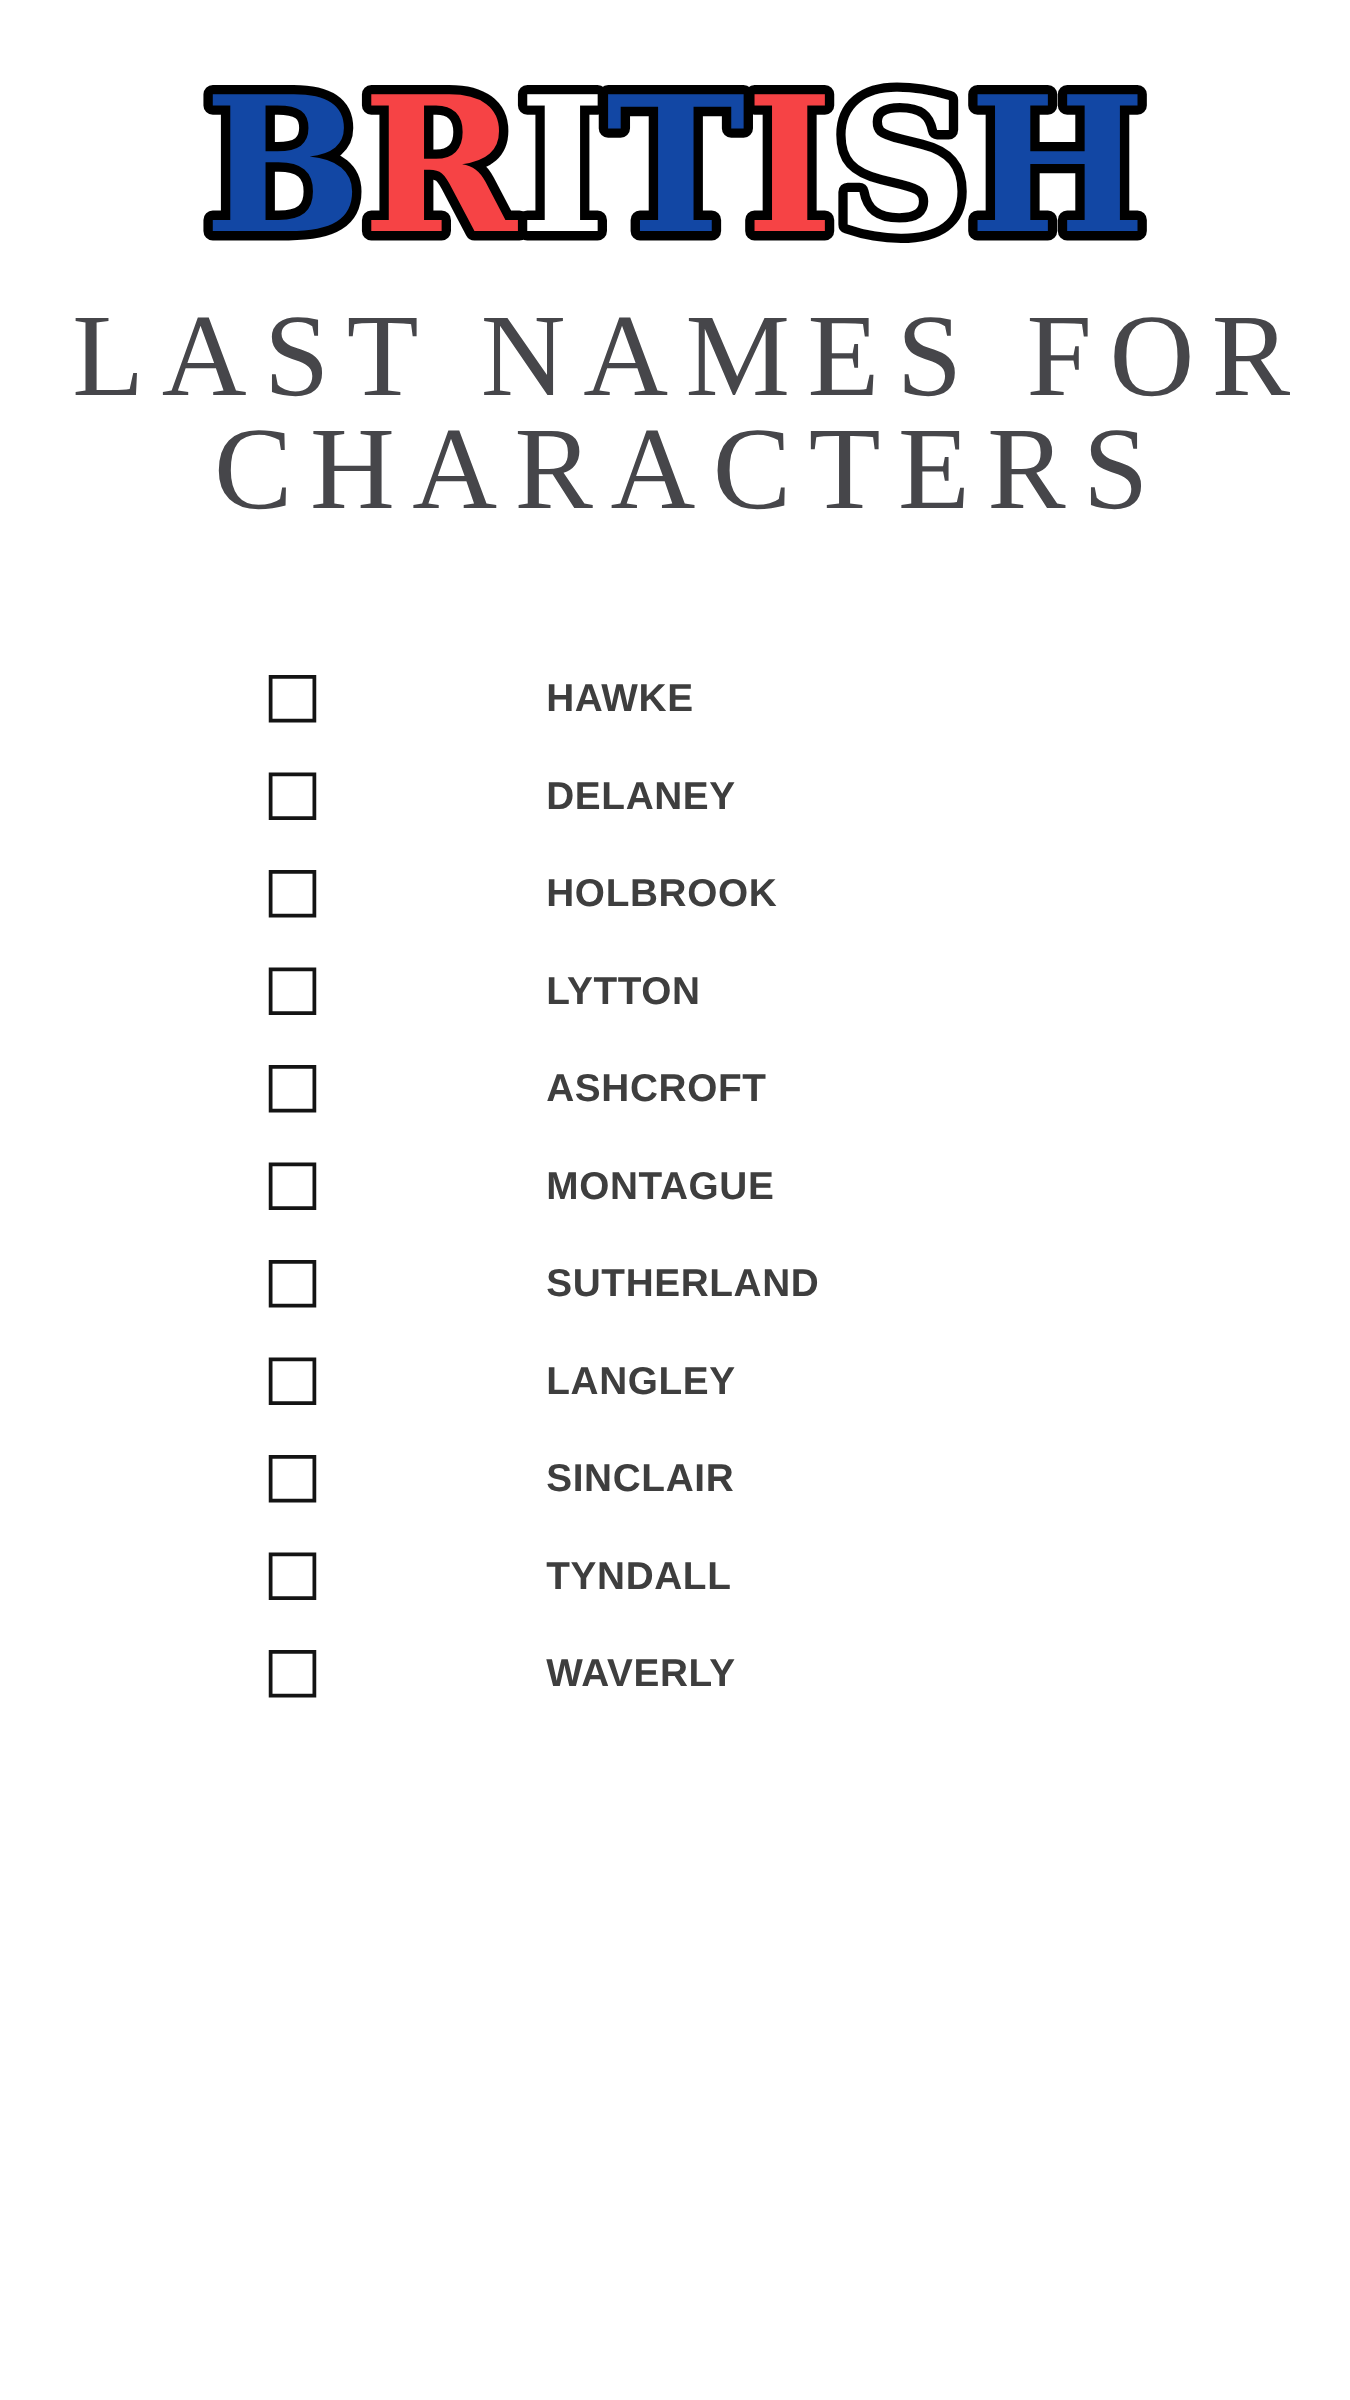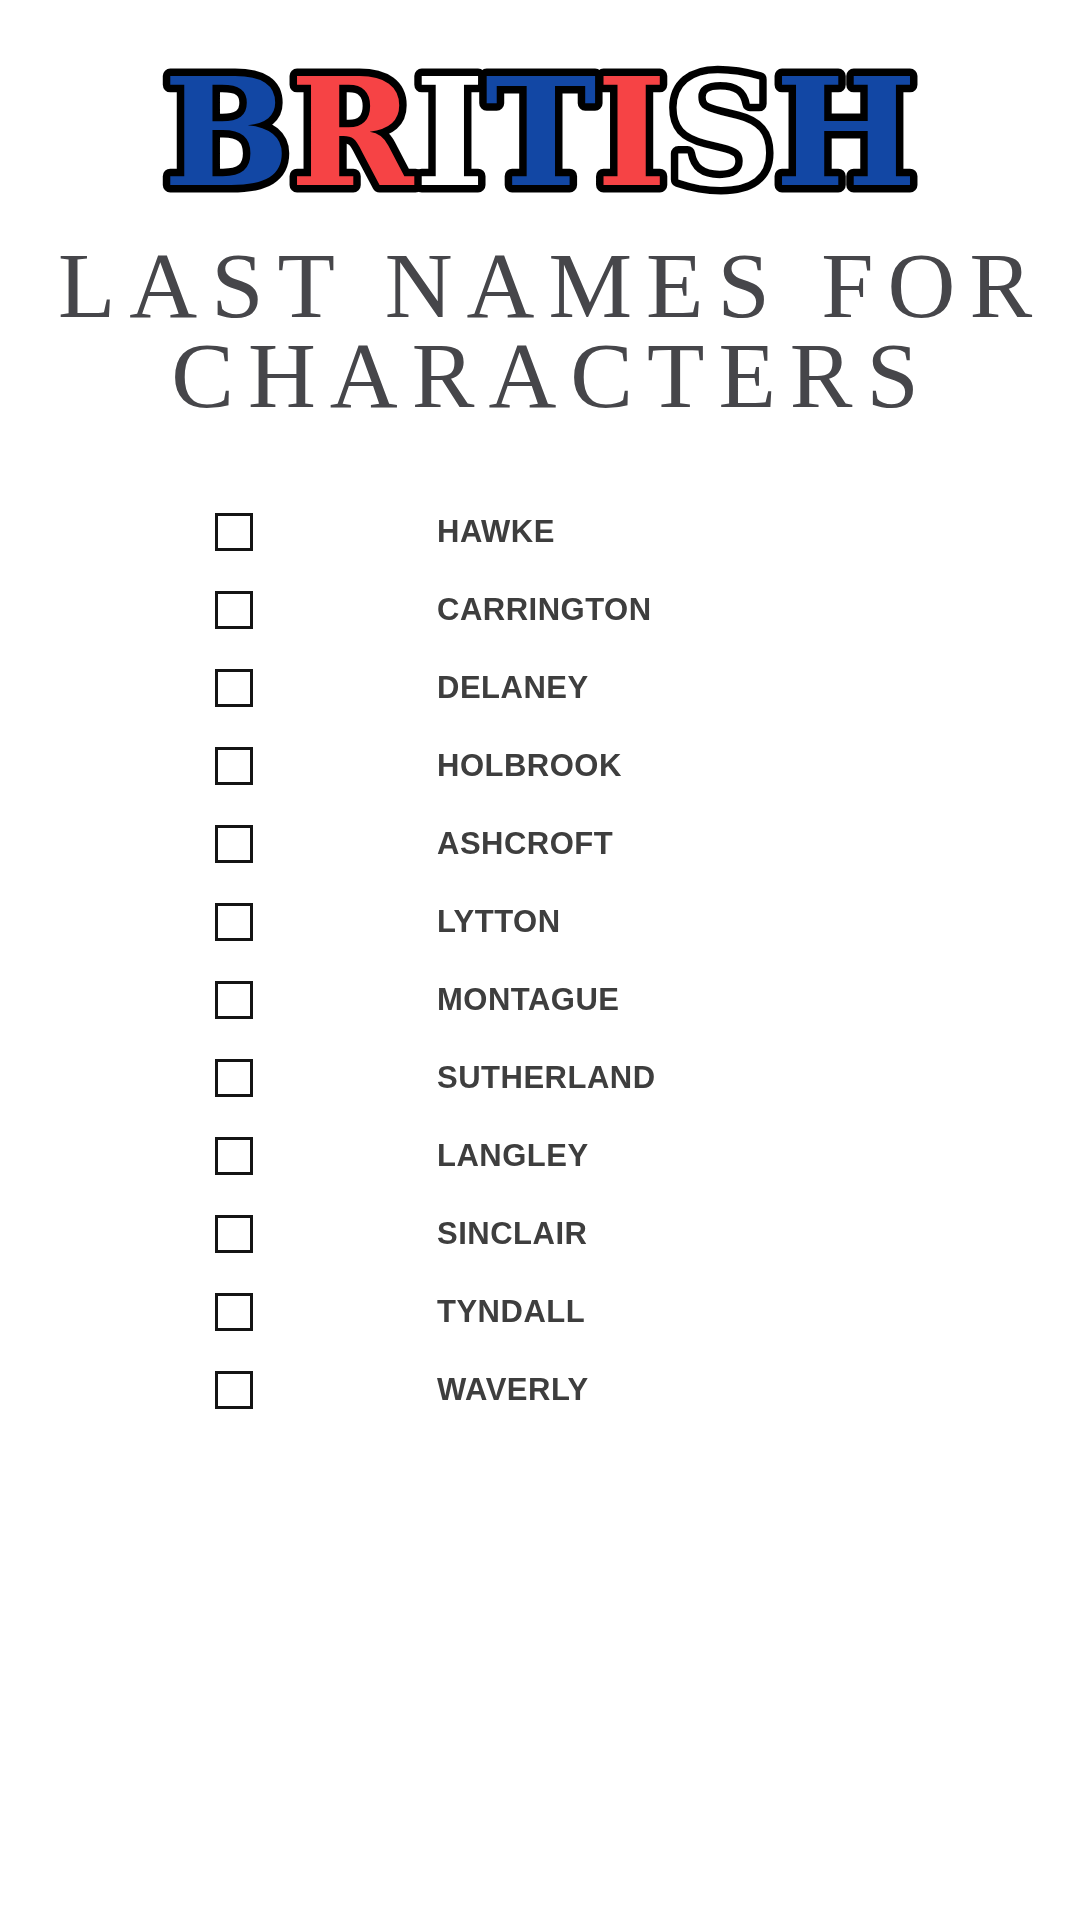--- a/index.html
+++ b/index.html
@@ -39,21 +39,21 @@
     font-weight:400;
     color:var(--subtitle_text);
     font-size:94px;
     letter-spacing:14px;
   }
   .subtitle .subtitle-line{
     height:90px;line-height:90px;
     white-space:nowrap;
   }
   .checklist{
-    position:absolute;top:493px;left:0;
+    position:absolute;top:520px;left:0;
     width:1080px;
   }
   .row{
     height:78px;
     display:flex;
     align-items:center;
   }
   .checkbox{
     box-sizing:border-box;
     width:38px;height:38px;
@@ -84,44 +84,40 @@
   <div class="subtitle-line">LAST NAMES FOR</div>
   <div class="subtitle-line">CHARACTERS</div>
 </div>
 
 <div class="checklist" id="checklist">
   <div class="row">
     <span class="checkbox" role="checkbox" aria-checked="false"></span>
     <span class="label">HAWKE</span>
   </div>
 
-  <div class="row">
-    <span class="checkbox" role="checkbox" aria-checked="false"></span>
-    <span class="label">CARRINGTON</span>
-  </div>
 
   <div class="row">
     <span class="checkbox" role="checkbox" aria-checked="false"></span>
     <span class="label">DELANEY</span>
   </div>
 
 
   <div class="row">
     <span class="checkbox" role="checkbox" aria-checked="false"></span>
     <span class="label">HOLBROOK</span>
   </div>
 
   <div class="row">
     <span class="checkbox" role="checkbox" aria-checked="false"></span>
-    <span class="label">ASHCROFT</span>
+    <span class="label">LYTTON</span>
   </div>
 
   <div class="row">
     <span class="checkbox" role="checkbox" aria-checked="false"></span>
-    <span class="label">LYTTON</span>
+    <span class="label">ASHCROFT</span>
   </div>
 
   <div class="row">
     <span class="checkbox" role="checkbox" aria-checked="false"></span>
     <span class="label">MONTAGUE</span>
   </div>
 
   <div class="row">
     <span class="checkbox" role="checkbox" aria-checked="false"></span>
     <span class="label">SUTHERLAND</span>

